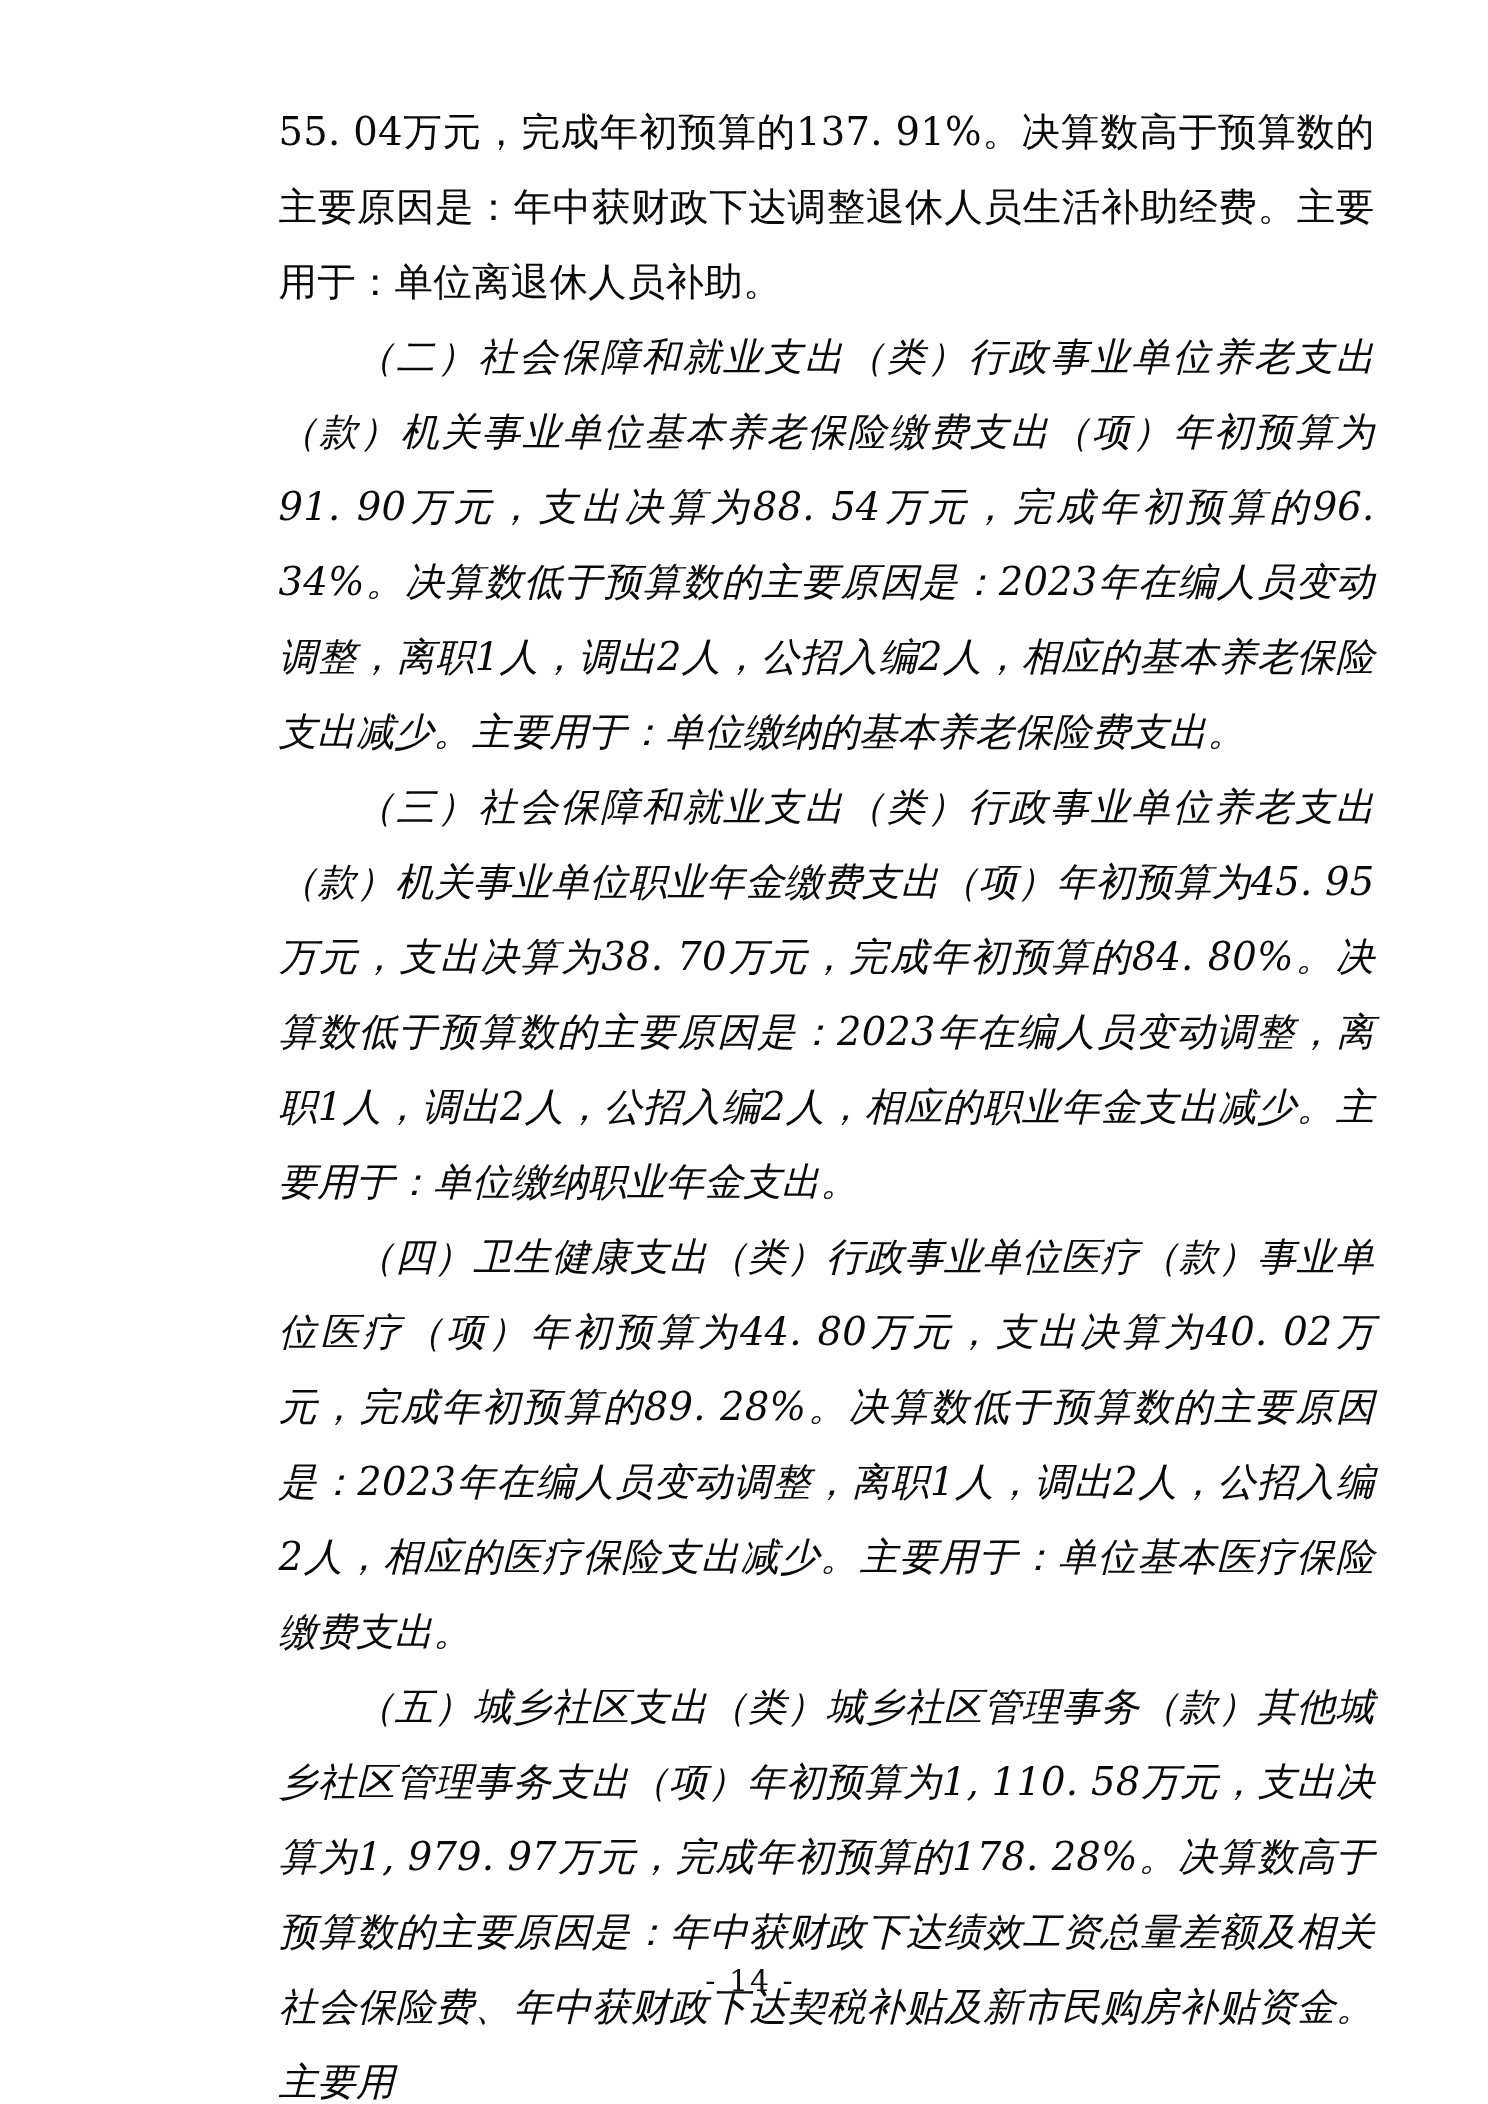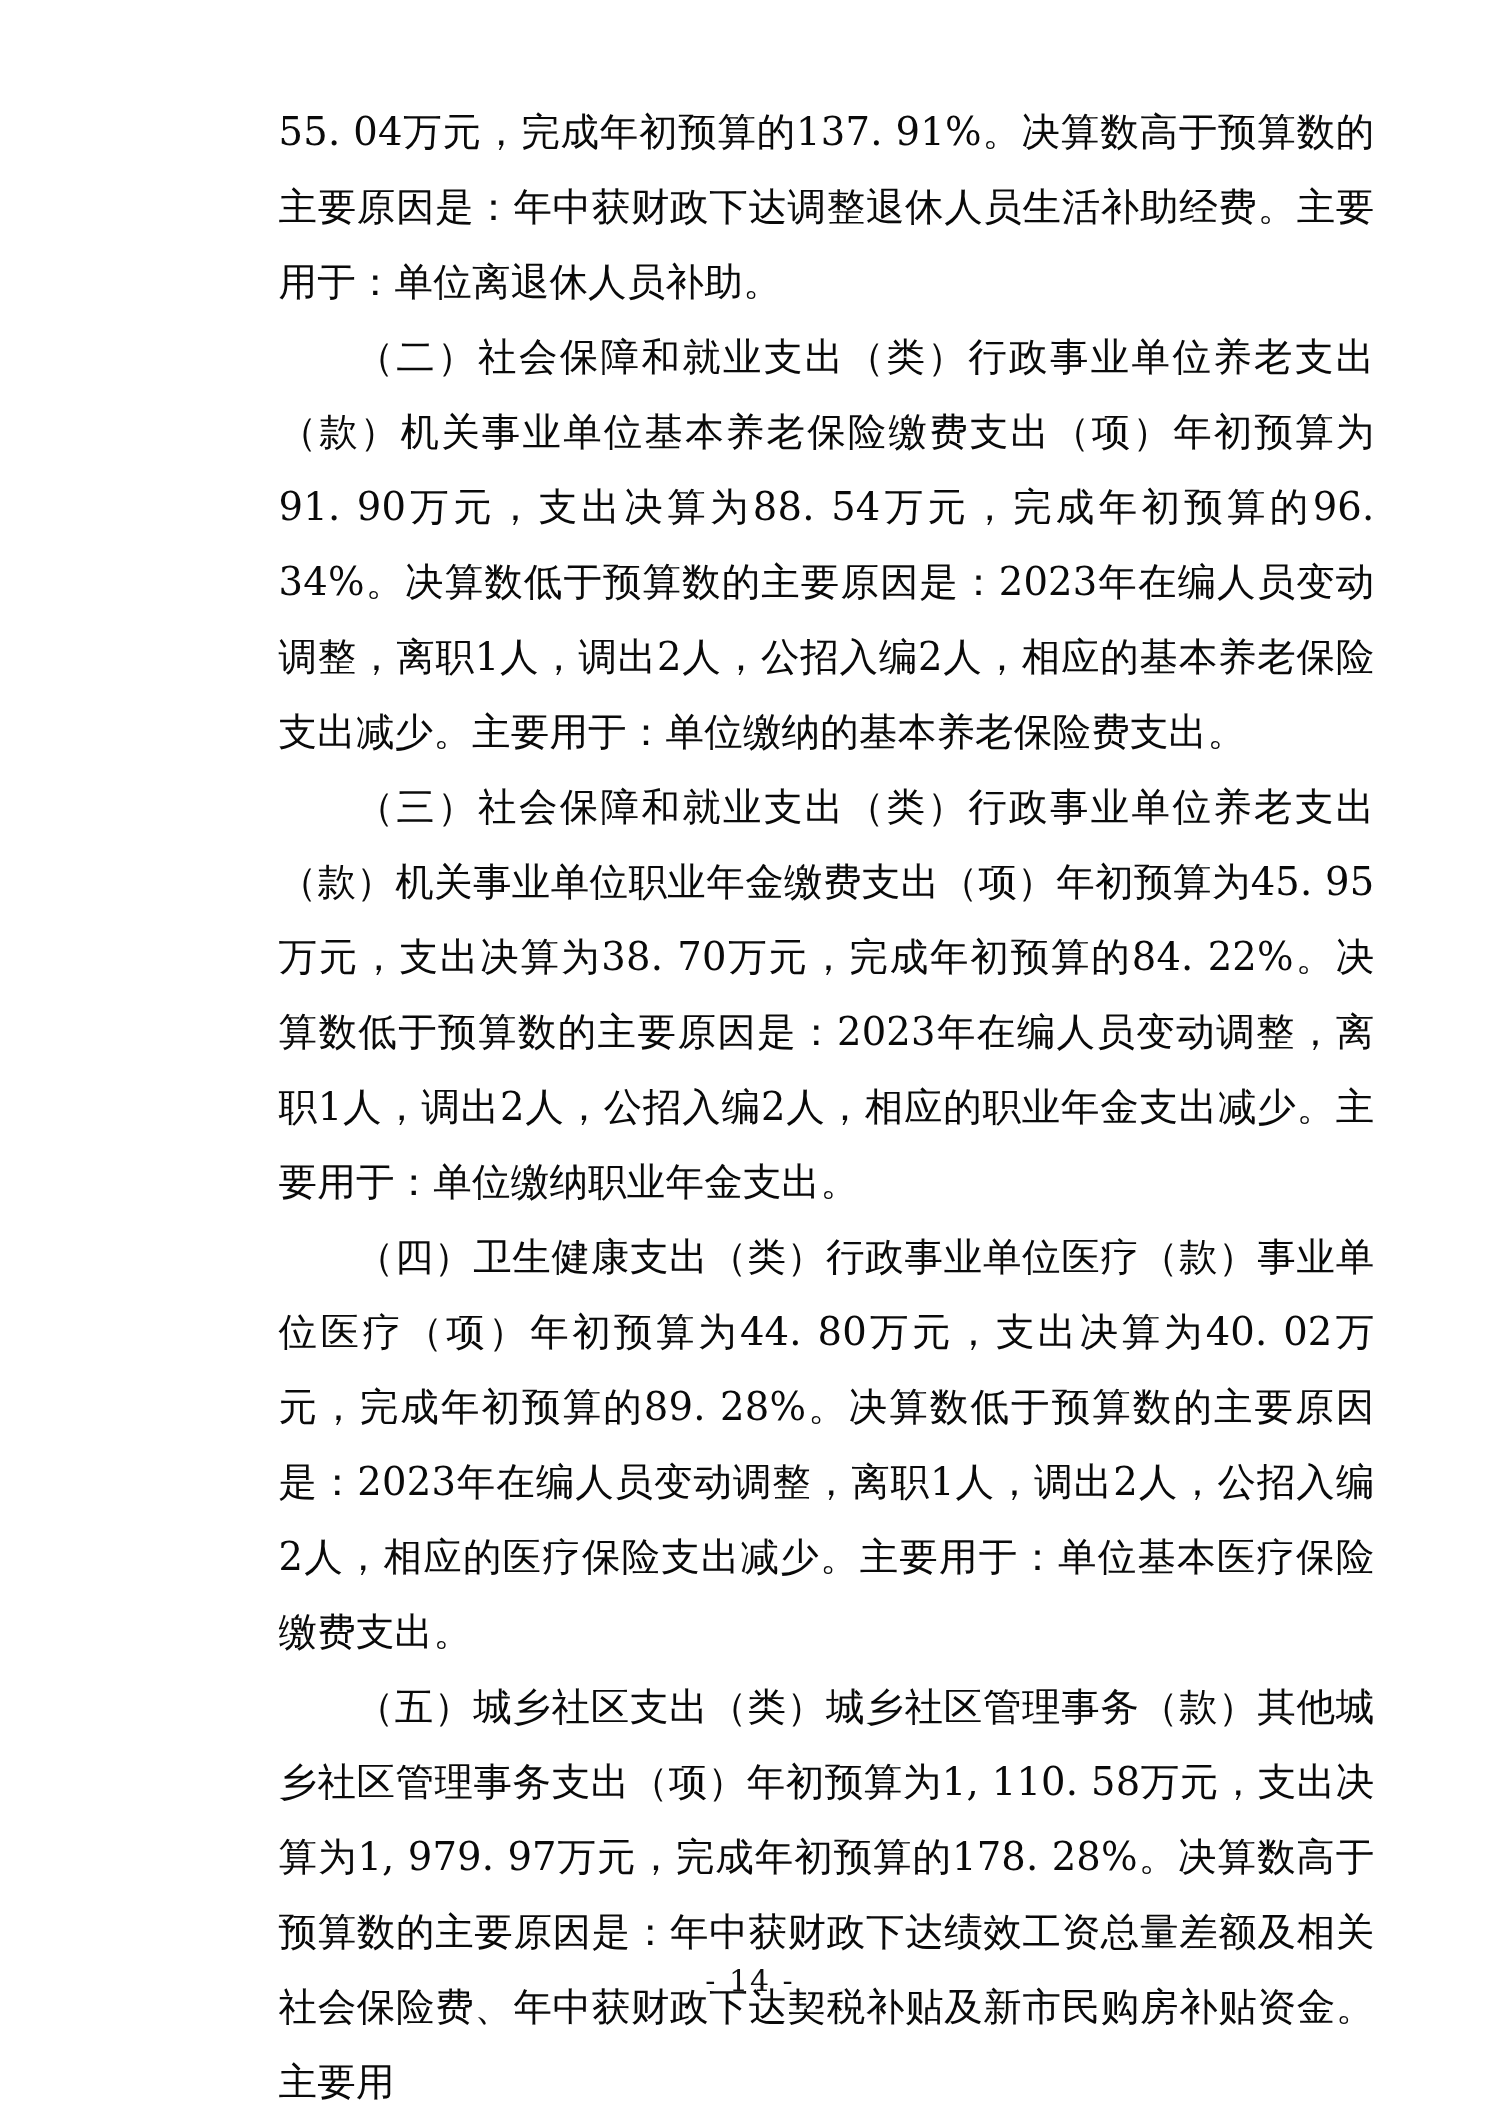--- a/index.html
+++ b/index.html
@@ -27,20 +27,21 @@
     font-size: 38.5px;
     line-height: 75px;
     color: #0a0a0a;
     text-align: justify;
     text-justify: inter-character;
     letter-spacing: 0.2px;
     font-weight: 500;
   }
   p.para.indent {
     text-indent: 2em;
+    font-style: italic;
   }
   .footer {
     position: absolute;
     left: 12px;
     right: 0;
     top: 1955px;
     text-align: center;
     font-size: 30px;
     color: #111;
     font-family: "DejaVu Serif", "Liberation Serif", serif;
@@ -48,20 +49,20 @@
   }
 </style>
 </head>
 <body>
 
 <div class="page">
 
   <div class="content">
     <p class="para">55. 04万元，完成年初预算的137. 91%。决算数高于预算数的主要原因是：年中获财政下达调整退休人员生活补助经费。主要用于：单位离退休人员补助。</p>
     <p class="para indent">（二）社会保障和就业支出（类）行政事业单位养老支出（款）机关事业单位基本养老保险缴费支出（项）年初预算为91. 90万元，支出决算为88. 54万元，完成年初预算的96. 34%。决算数低于预算数的主要原因是：2023年在编人员变动调整，离职1人，调出2人，公招入编2人，相应的基本养老保险支出减少。主要用于：单位缴纳的基本养老保险费支出。</p>
-    <p class="para indent">（三）社会保障和就业支出（类）行政事业单位养老支出（款）机关事业单位职业年金缴费支出（项）年初预算为45. 95万元，支出决算为38. 70万元，完成年初预算的84. 22%。决算数低于预算数的主要原因是：2023年在编人员变动调整，离职1人，调出2人，公招入编2人，相应的职业年金支出减少。主要用于：单位缴纳职业年金支出。</p>
+    <p class="para indent">（三）社会保障和就业支出（类）行政事业单位养老支出（款）机关事业单位职业年金缴费支出（项）年初预算为45. 95万元，支出决算为38. 70万元，完成年初预算的84. 80%。决算数低于预算数的主要原因是：2023年在编人员变动调整，离职1人，调出2人，公招入编2人，相应的职业年金支出减少。主要用于：单位缴纳职业年金支出。</p>
     <p class="para indent">（四）卫生健康支出（类）行政事业单位医疗（款）事业单位医疗（项）年初预算为44. 80万元，支出决算为40. 02万元，完成年初预算的89. 28%。决算数低于预算数的主要原因是：2023年在编人员变动调整，离职1人，调出2人，公招入编2人，相应的医疗保险支出减少。主要用于：单位基本医疗保险缴费支出。</p>
     <p class="para indent">（五）城乡社区支出（类）城乡社区管理事务（款）其他城乡社区管理事务支出（项）年初预算为1, 110. 58万元，支出决算为1, 979. 97万元，完成年初预算的178. 28%。决算数高于预算数的主要原因是：年中获财政下达绩效工资总量差额及相关社会保险费、年中获财政下达契税补贴及新市民购房补贴资金。主要用</p>
   </div>
 
   <div class="footer">- 14 -</div>
 
 </div>
 
 </body></html>

